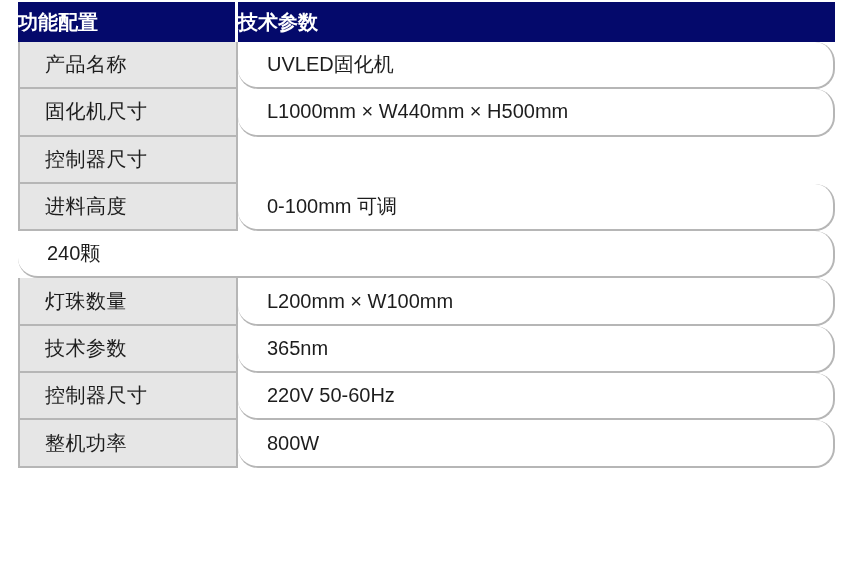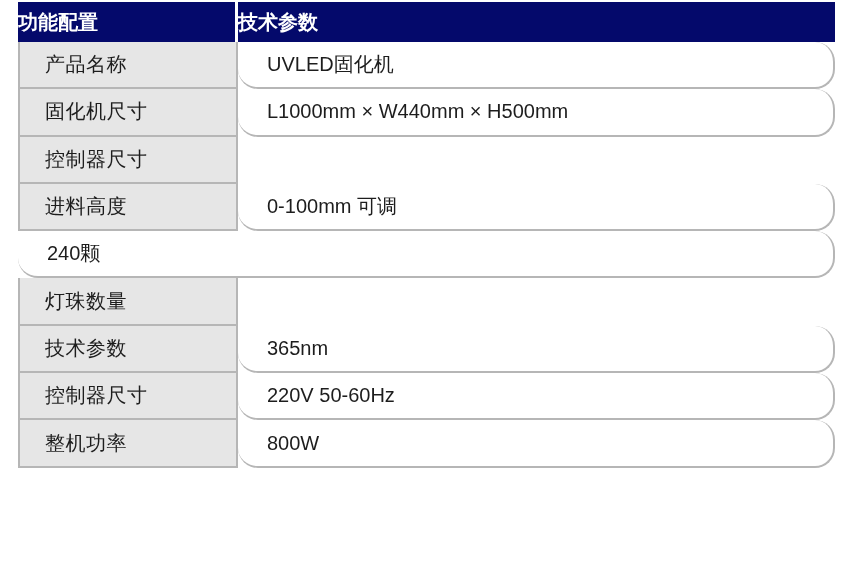--- a/index.html
+++ b/index.html
@@ -87,20 +87,21 @@
     <div class="label-cell">进料高度</div>
     <div class="value-cell">0-100mm 可调</div>
   </div>
 
   <div class="body-row">
     <div class="value-cell">240颗</div>
   </div>
 
   <div class="body-row">
     <div class="label-cell">灯珠数量</div>
+    <div class="value-cell">L200mm × W100mm</div>
   </div>
 
   <div class="body-row">
     <div class="label-cell">技术参数</div>
     <div class="value-cell">365nm</div>
   </div>
 
 
   <div class="body-row">
     <div class="label-cell">控制器尺寸</div>

